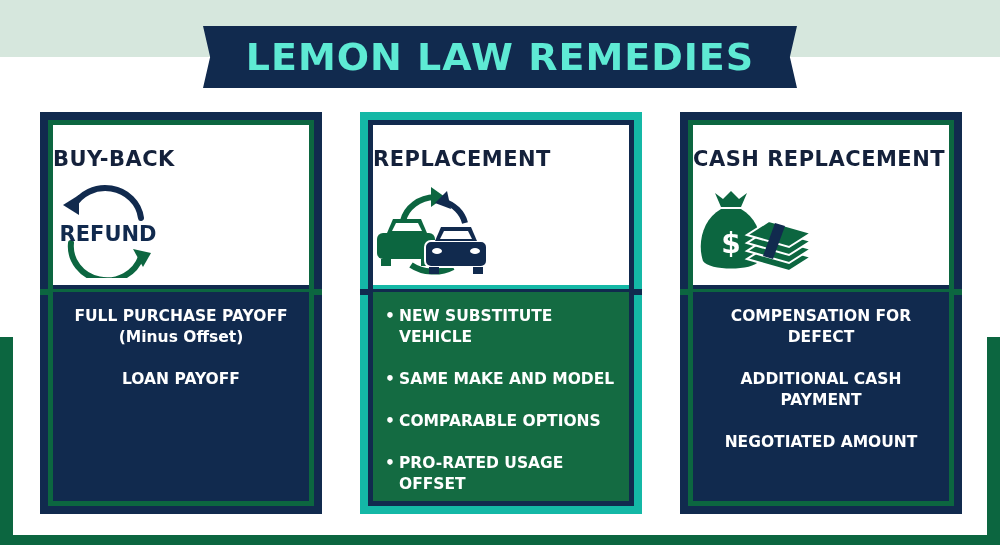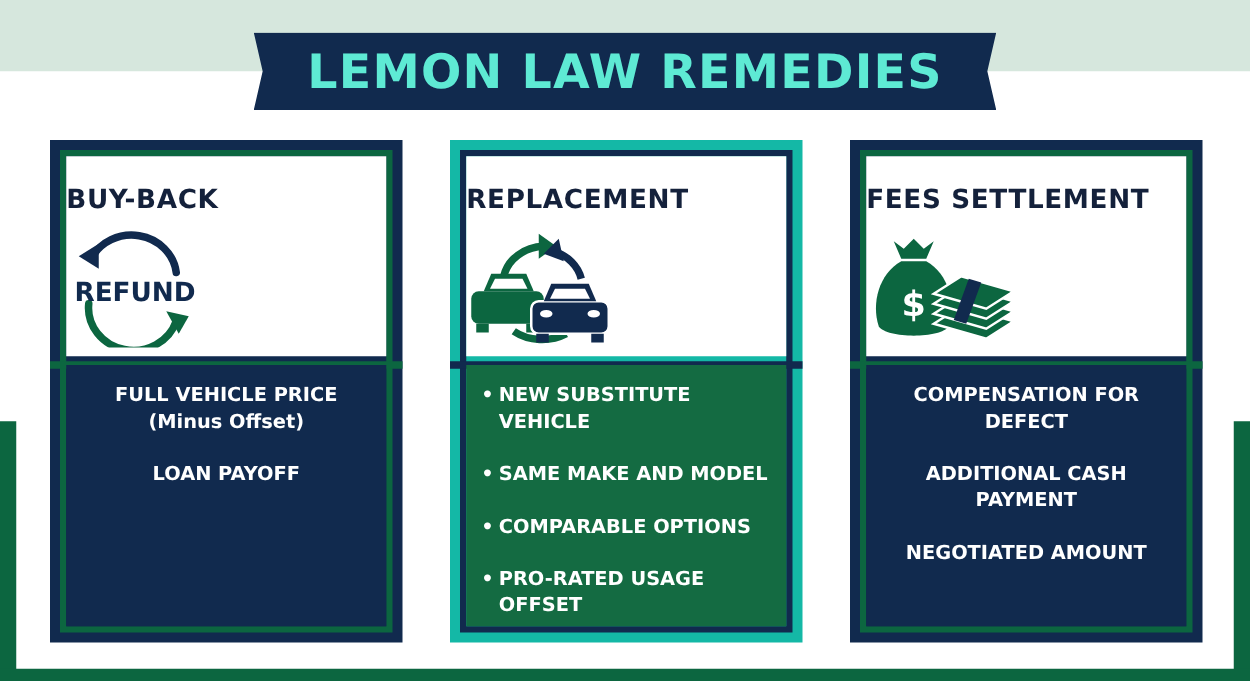--- a/index.html
+++ b/index.html
@@ -55,21 +55,21 @@
         <path d="M88 35 A36 34 0 0 0 20 24" fill="none" stroke="#112a4e" stroke-width="6" stroke-linecap="round"></path>
         <polygon points="10,22 26,12 26,32" fill="#112a4e"></polygon>
         <path d="M18 60 A36 34 0 0 0 88 74" fill="none" stroke="#0c6640" stroke-width="6" stroke-linecap="round"></path>
         <polygon points="98,70 80,66 90,84" fill="#0c6640"></polygon>
         <text x="55" y="58" text-anchor="middle" font-family="DejaVu Sans, sans-serif" font-weight="700" font-size="21" fill="#112a4e">REFUND</text>
       </svg>
     </div>
   </div>
   <div class="strip" style="background:#0c6640"></div>
   <div class="body">
-    <div class="item" style="margin-bottom:0">FULL VEHICLE PRICE</div>
+    <div class="item" style="margin-bottom:0">FULL PURCHASE PAYOFF</div>
     <div class="item">(Minus Offset)</div>
     <div class="item">LOAN PAYOFF</div>
   </div>
 </div>
 
 <div class="card c2">
   <div class="inner"></div>
   <div class="head">
     <h2>REPLACEMENT</h2>
     <div class="icon">
@@ -111,21 +111,21 @@
     <div class="item item-bullet">
         <span class="dot">•</span>
         <span>PRO-RATED USAGE OFFSET</span>
       </div>
   </div>
 </div>
 
 <div class="card c3">
   <div class="inner"></div>
   <div class="head">
-    <h2>FEES SETTLEMENT</h2>
+    <h2>CASH REPLACEMENT</h2>
     <div class="icon">
       <svg width="120" height="95" viewBox="0 0 120 95">
         <path d="M22 10 L30 16 L38 8 L46 16 L54 10 L48 24 L28 24 Z" fill="#0c6640"></path>
         <path d="M28 26 L48 26 C66 36 72 60 66 78 C60 88 16 88 10 78 C4 60 10 36 28 26 Z" fill="#0c6640"></path>
         <text x="38" y="70" text-anchor="middle" font-family="DejaVu Sans, sans-serif" font-weight="700" font-size="28" fill="#fff">$</text>
         <g>
           <polygon points="54,76 96,88 118,74 76,62" fill="#0c6640" stroke="#fff" stroke-width="2"></polygon>
           <polygon points="54,68 96,80 118,66 76,54" fill="#0c6640" stroke="#fff" stroke-width="2"></polygon>
           <polygon points="54,60 96,72 118,58 76,46" fill="#0c6640" stroke="#fff" stroke-width="2"></polygon>
           <polygon points="54,52 96,64 118,50 76,38" fill="#0c6640" stroke="#fff" stroke-width="2"></polygon>

